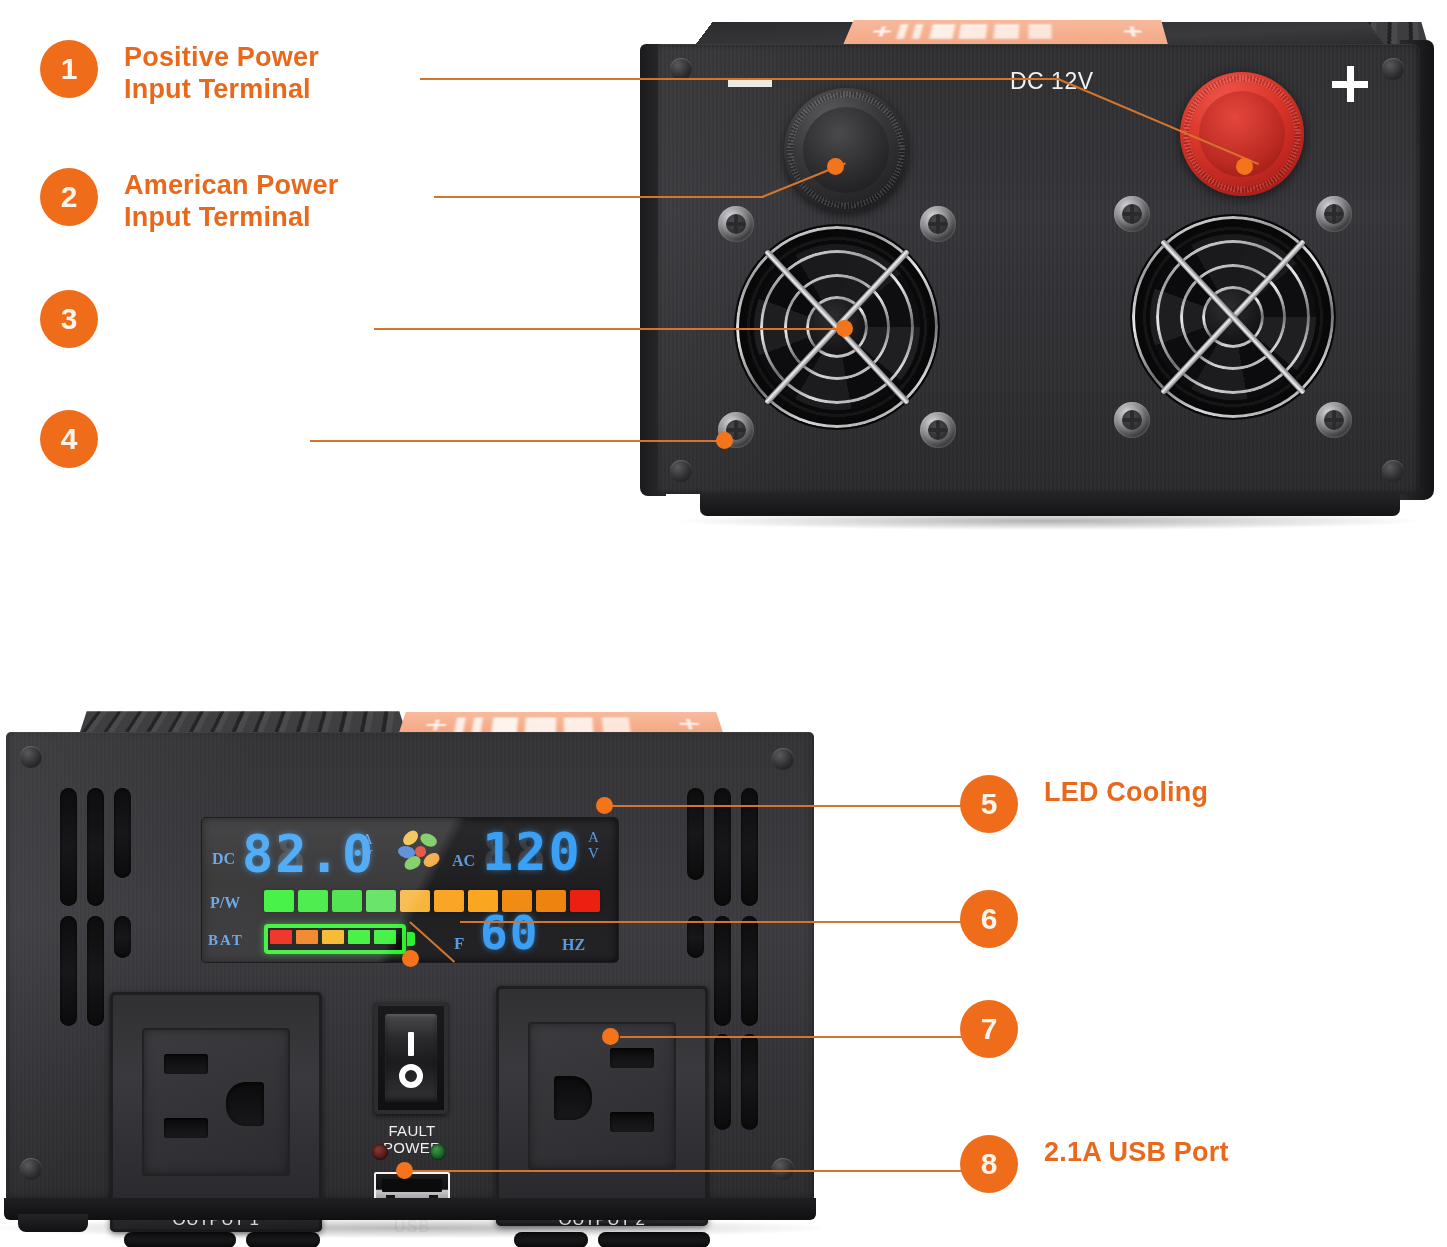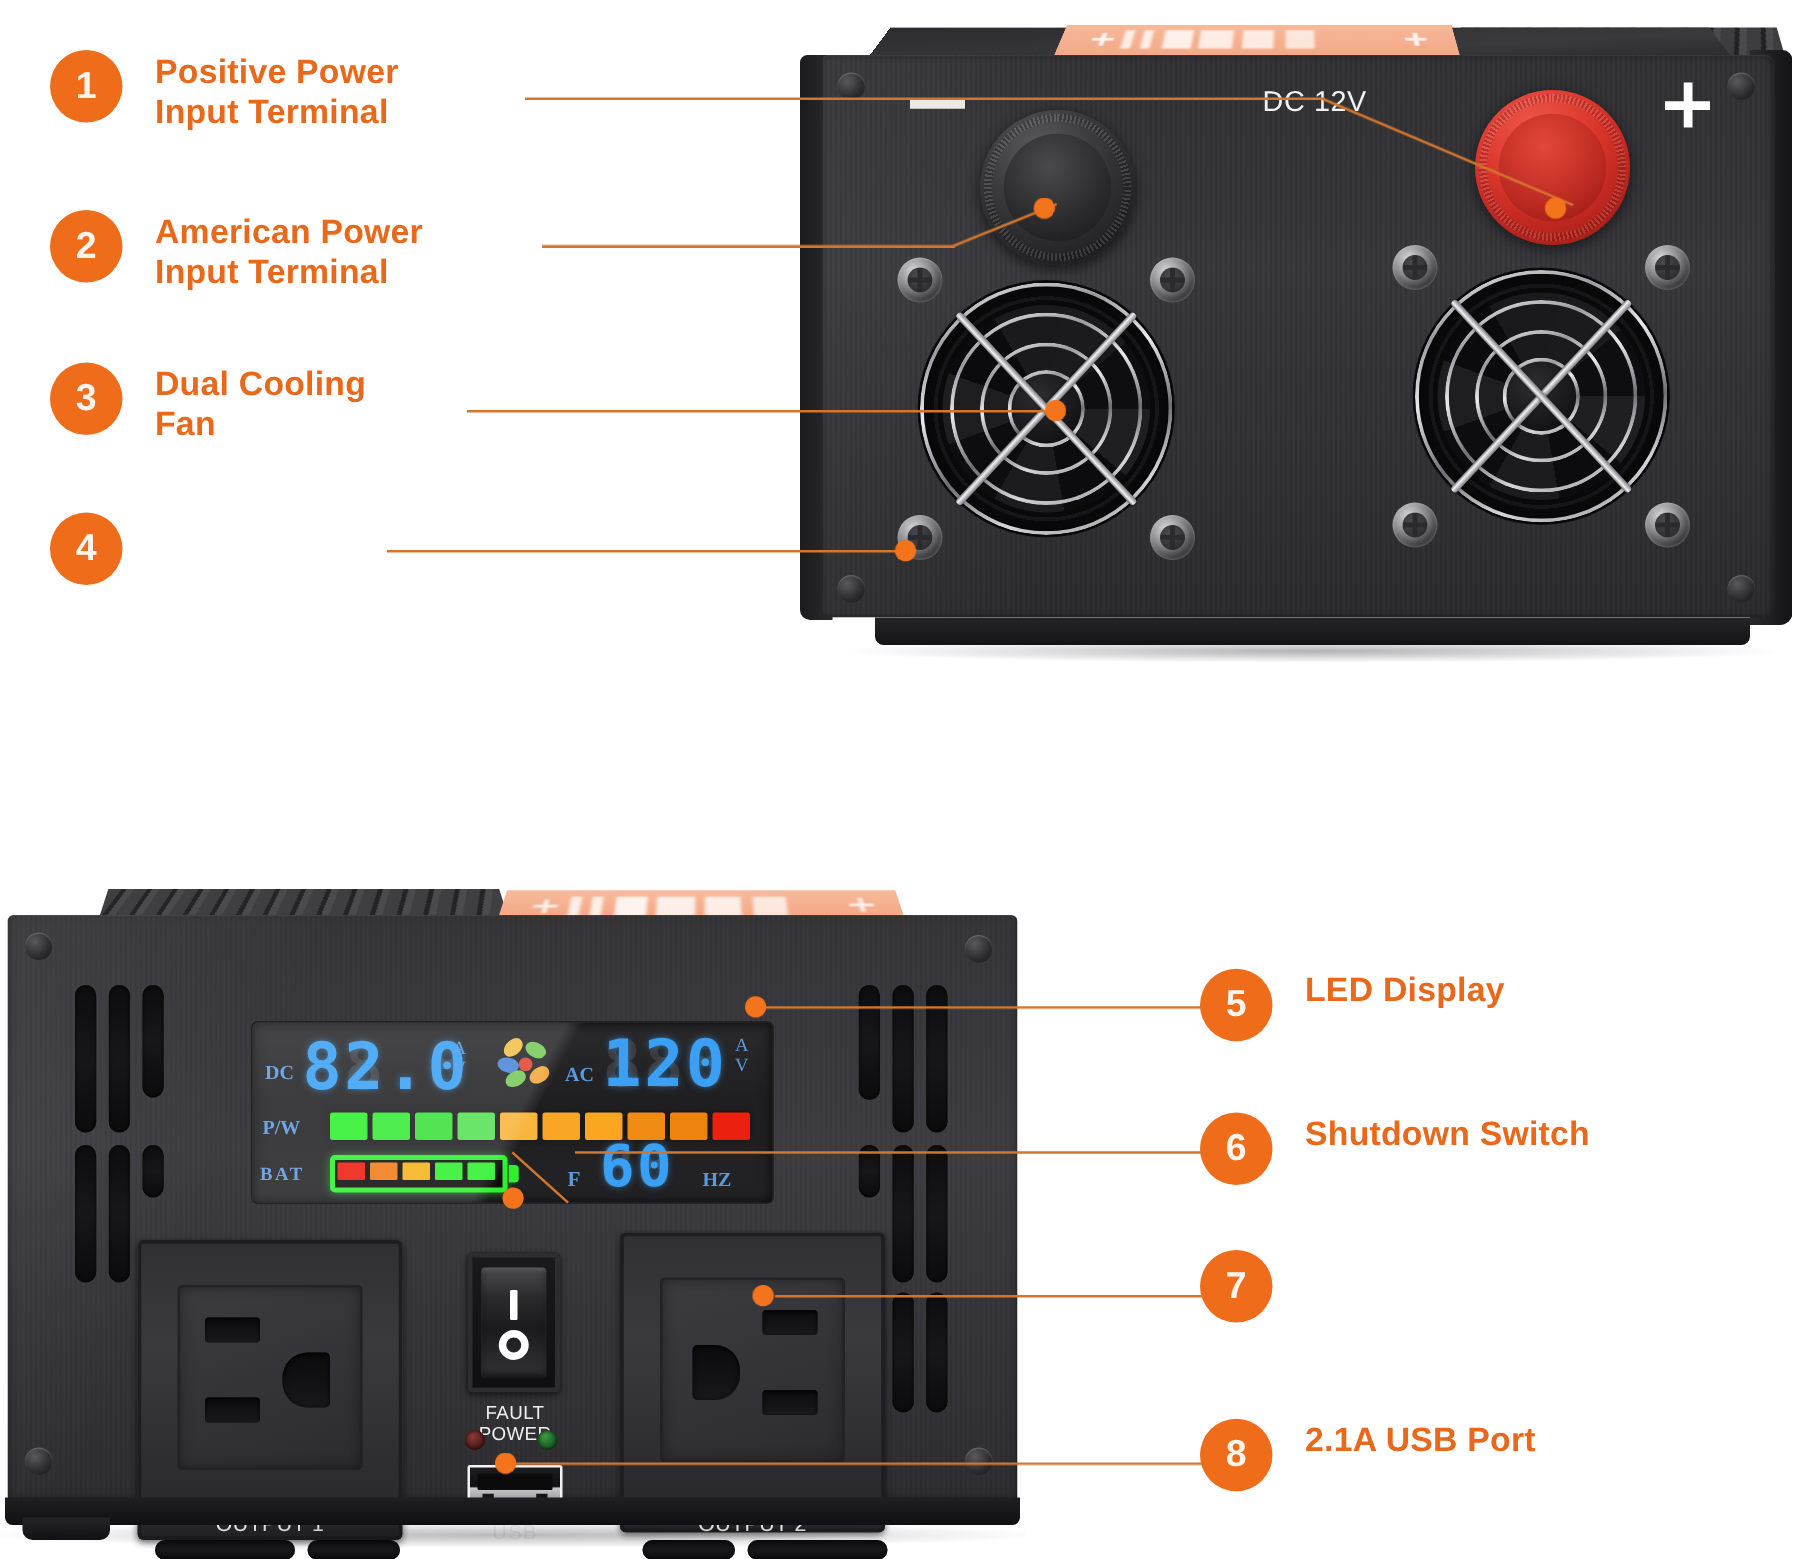--- a/index.html
+++ b/index.html
@@ -601,34 +601,31 @@
   <div class="calloutText">Positive  Power
 Input Terminal</div>
 </div>
 <div class="callout" style="left:40px; top:168px;">
   <div class="badge">2</div>
   <div class="calloutText">American  Power
 Input Terminal</div>
 </div>
 <div class="callout" style="left:40px; top:290px;">
   <div class="badge">3</div>
-  <div class="calloutText">Dual Cooling
-Fan</div>
 </div>
 <div class="callout" style="left:40px; top:410px;">
   <div class="badge">4</div>
 </div>
 
 <div class="callout" style="left:960px; top:775px;">
   <div class="badge">5</div>
-  <div class="calloutText">LED Display</div>
+  <div class="calloutText">LED Cooling</div>
 </div>
 <div class="callout" style="left:960px; top:890px;">
   <div class="badge">6</div>
-  <div class="calloutText">Shutdown Switch</div>
 </div>
 <div class="callout" style="left:960px; top:1000px;">
   <div class="badge">7</div>
 </div>
 <div class="callout" style="left:960px; top:1135px;">
   <div class="badge">8</div>
   <div class="calloutText">2.1A USB Port</div>
 </div>
 
 <div class="leader" style="left:420px; top:78px; width:640px;"></div>

